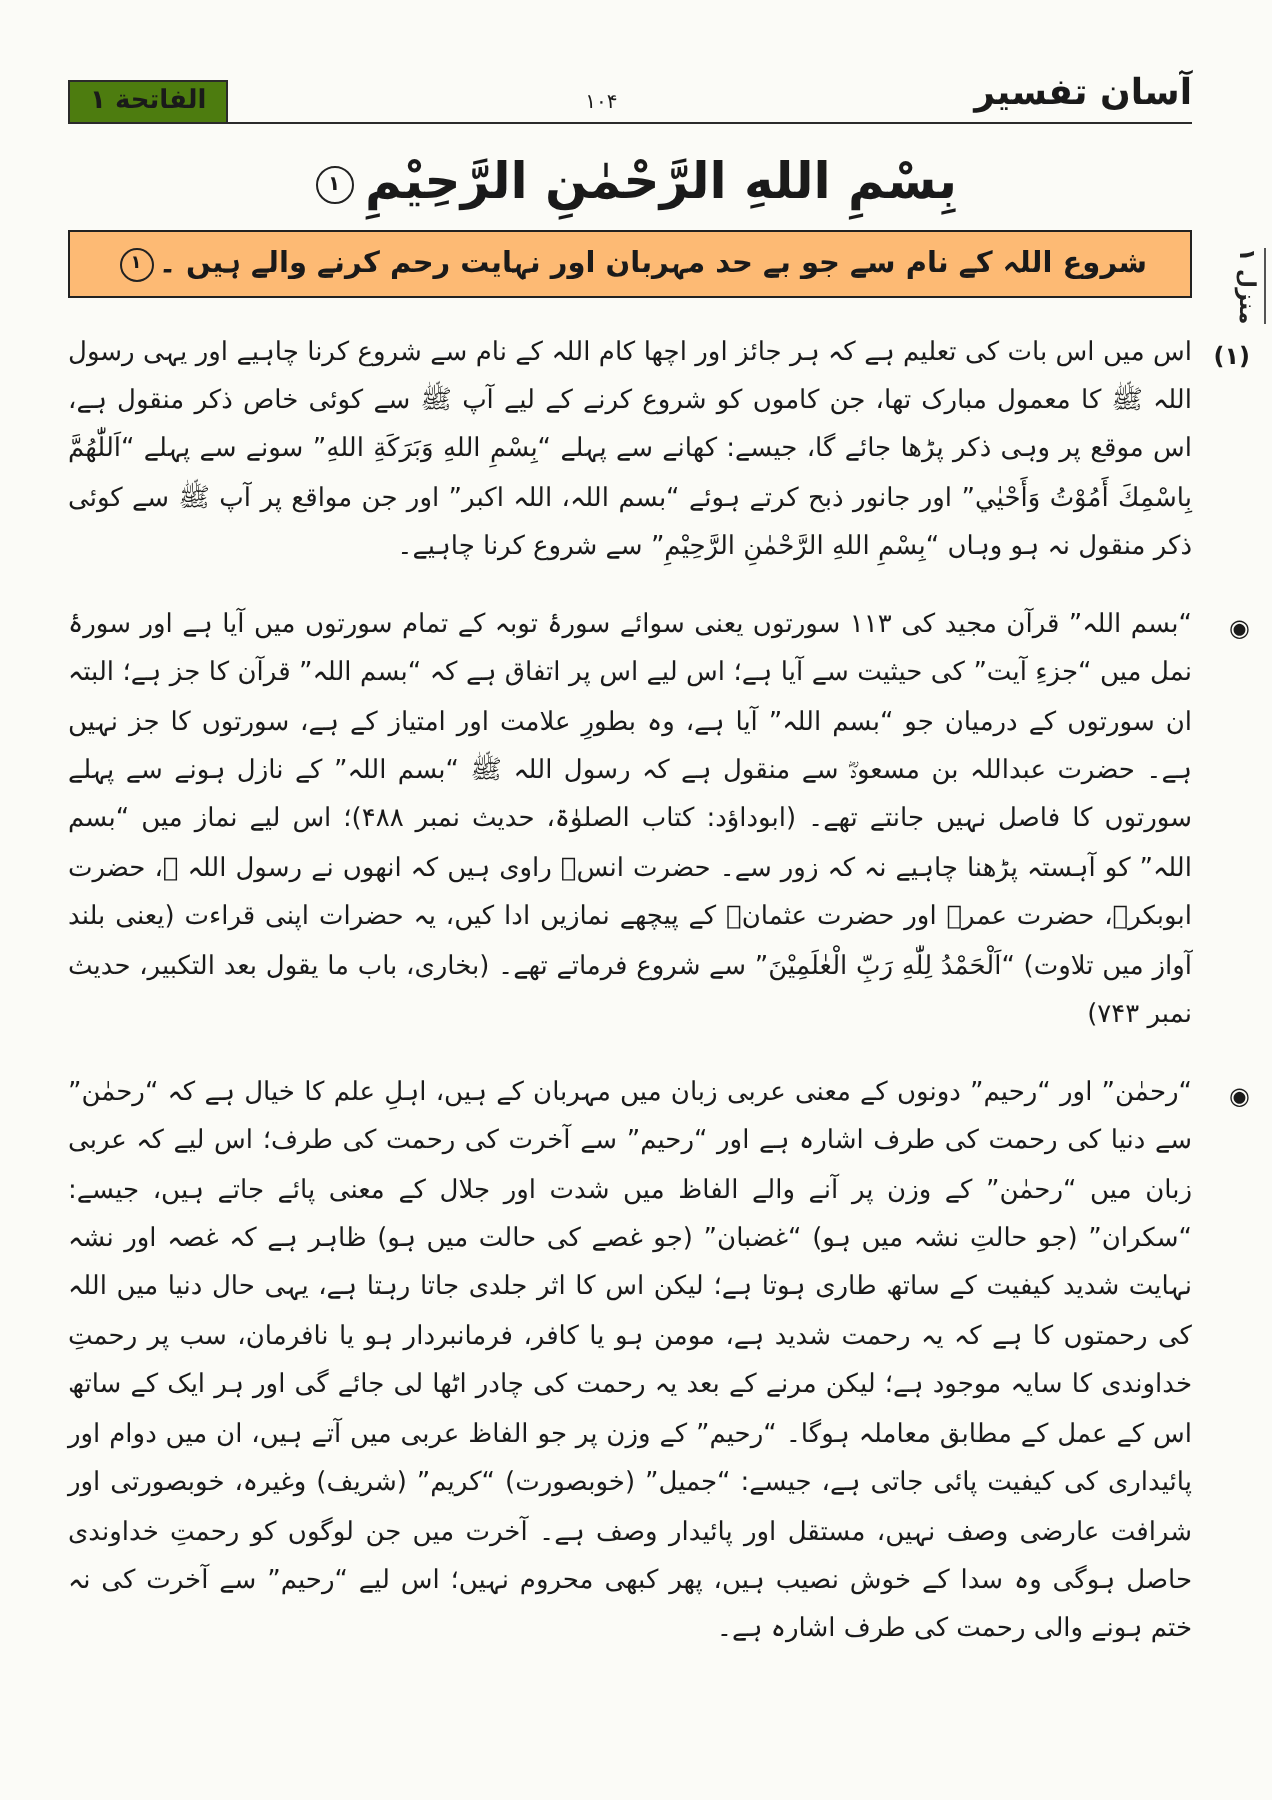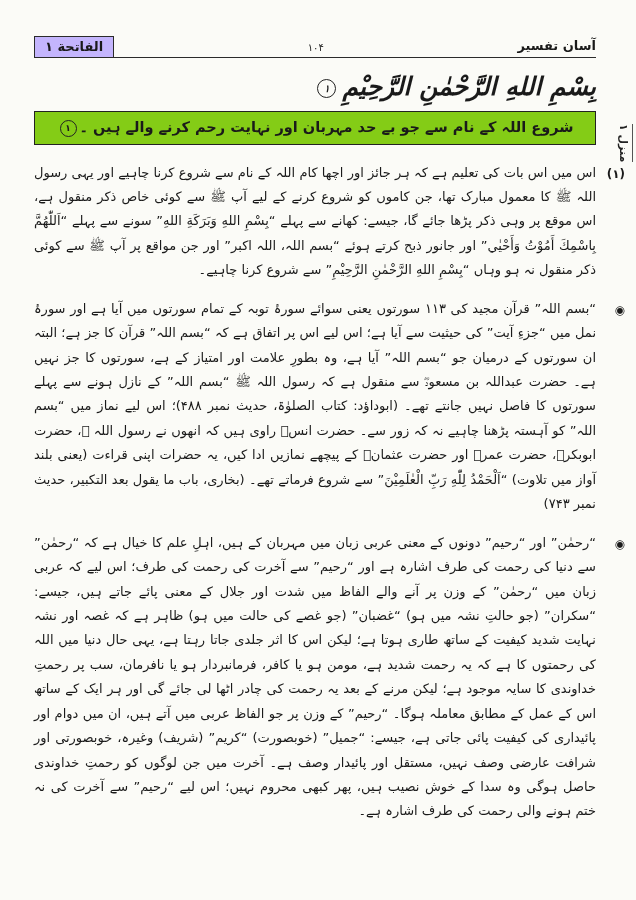--- a/index.html
+++ b/index.html
@@ -21,36 +21,36 @@
   }
   
   .header {
     display: flex;
     align-items: flex-end;
     justify-content: space-between;
     border-bottom: 1.2px solid #2b2b2b;
     padding-bottom: 4px;
     margin-bottom: 6px;
   }
-  .book-title { font-size: 13px; font-weight: bold; }
+  .book-title { font-size: 18px; font-weight: bold; }
   .page-number { font-size: 10px; letter-spacing: 2px; }
   .surah-box {
     border: 1.2px solid #2b2b2b;
     padding: 2px 10px 3px 10px;
     font-size: 13px;
     font-weight: bold;
-    background: #c4b5fd;
+    background: #4d7c0f;
     margin-bottom: -5px;
   }
   
   .bismillah-row {
+    text-align: center;
     margin: 14px 0 10px 0;
     font-size: 25px;
     font-weight: bold;
-    font-style: italic;
   }
   .ayah-circle {
     display: inline-flex;
     width: 17px; height: 17px;
     border: 1.3px solid #222;
     border-radius: 50%;
     align-items: center;
     justify-content: center;
     font-size: 10px;
     font-weight: bold;
@@ -58,21 +58,21 @@
     margin: 0 6px;
   }
   
   .translation-box {
     border: 1.5px solid #222;
     padding: 7px 10px;
     text-align: center;
     font-size: 14.5px;
     font-weight: bold;
     margin: 4px 0 16px 0;
-    background: #84cc16;
+    background: #fdba74;
   }
   .translation-box .ayah-circle { width: 15px; height: 15px; font-size: 9px; margin: 0 3px; }
   
   .side-tab {
     position: absolute;
     right: 3px;
     top: 124px;
     writing-mode: vertical-rl;
     font-size: 11px;
     font-weight: bold;

